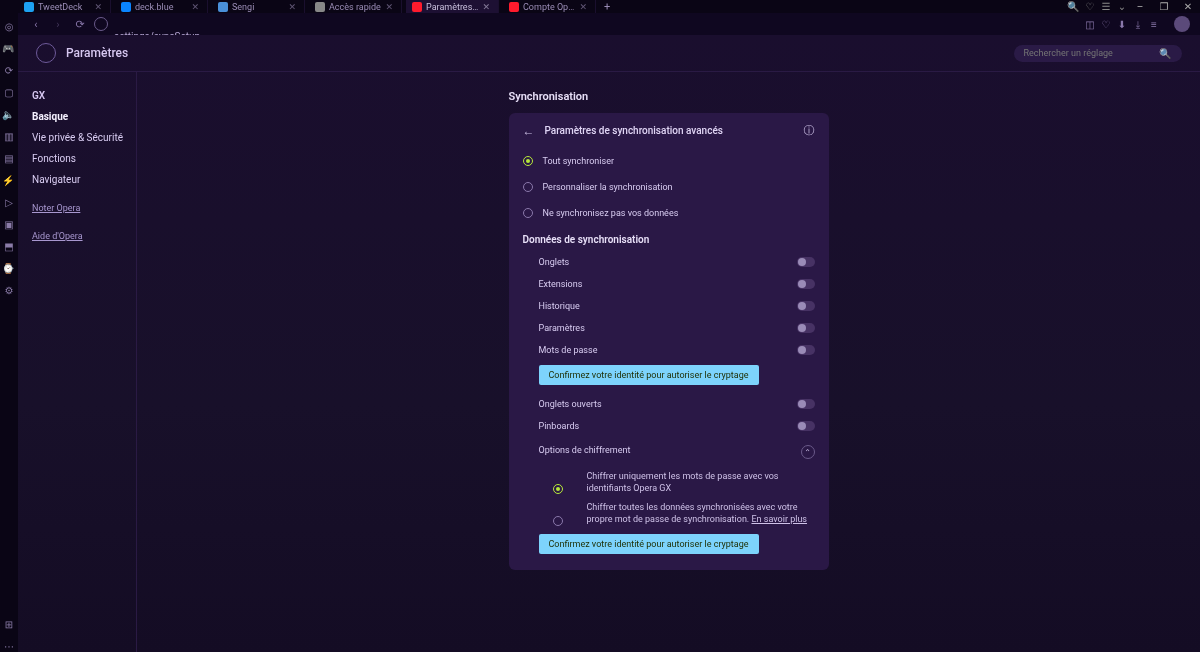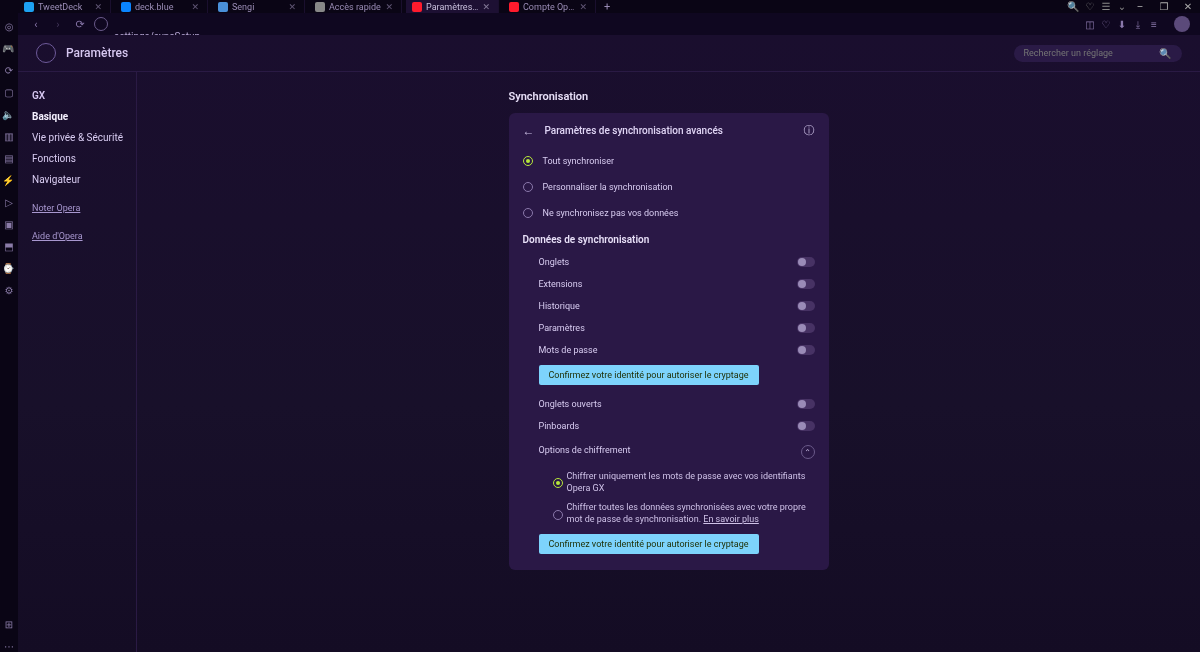--- a/index.html
+++ b/index.html
@@ -74,21 +74,21 @@
 .toggle-row .lbl { font-size:9px; color:#d9cdf2; flex:1; }
 .toggle { position:relative; width:18px; height:10px; background:#473264; border-radius:6px; cursor:pointer; flex:0 0 18px; }
 .toggle .knob { position:absolute; top:1px; left:1px; width:8px; height:8px; background:#9a8bb7; border-radius:50%; }
 
 .identity-btn { display:inline-block; background:#7dd3fc; color:#1d2d00; font-size:9px; padding:5px 10px; border-radius:2px; margin:4px 14px 8px 30px; cursor:pointer; border:none; }
 
 .expand-row { display:flex; align-items:flex-start; padding:8px 14px 8px 30px; gap:8px; }
 .expand-row .lbl { font-size:9px; color:#d9cdf2; flex:1; }
 .expand-btn { width:14px; height:14px; border:1px solid #6a5a8a; border-radius:50%; display:flex; align-items:center; justify-content:center; font-size:8px; color:#c9bde2; cursor:pointer; }
 
-.sub-radio-row { display:flex; align-items:center; gap:4px; padding:4px 14px 4px 44px; cursor:pointer; }
+.sub-radio-row { display:flex; align-items:flex-end; gap:24px; padding:4px 14px 4px 44px; cursor:pointer; }
 .sub-radio-row .radio { margin-top:1px; }
 .sub-radio-row .lbl { font-size:9px; color:#cfc2e8; line-height:1.3; }
 .sub-radio-row .learn { text-decoration:underline; cursor:pointer; }
 </style>
 </head>
 <body>
 
 <div class="titlebar"></div>
 
 <div class="tabbar">

